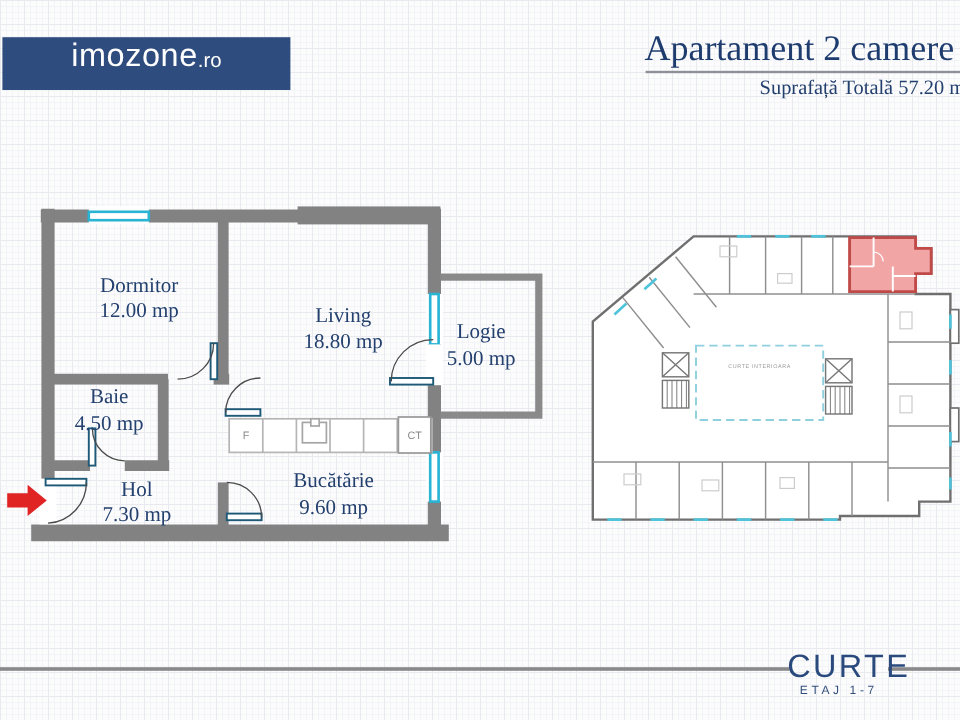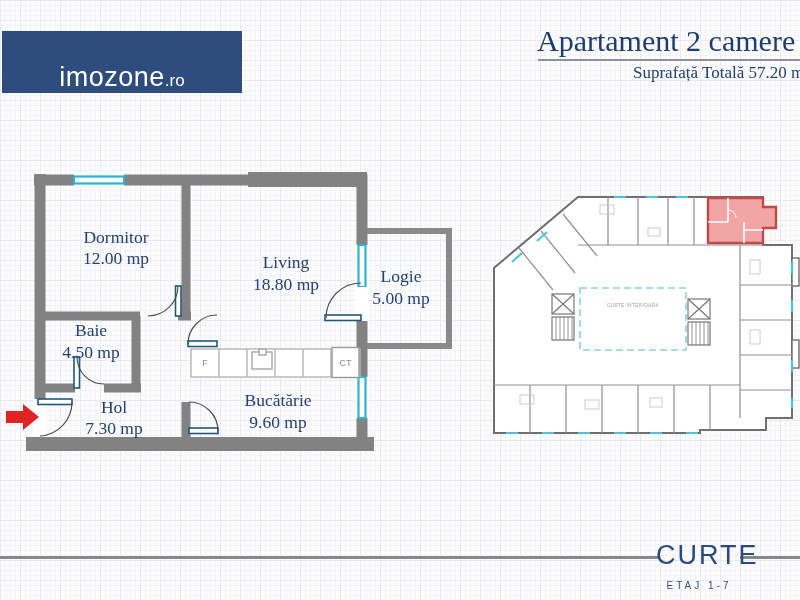--- a/index.html
+++ b/index.html
@@ -8,44 +8,44 @@
     background-color:#fcfcfd;
     background-image:
       linear-gradient(#e8eaef 1px, transparent 1px),
       linear-gradient(90deg,#e8eaef 1px, transparent 1px),
       linear-gradient(#f3f4f8 1px, transparent 1px),
       linear-gradient(90deg,#f3f4f8 1px, transparent 1px);
     background-size:20px 20px,20px 20px,5px 5px,5px 5px;
     font-family:"Liberation Sans",sans-serif;
   }
   .logo{
-    position:absolute;left:2px;top:31px;width:240px;height:62px;
-    background:#2f4c7e;color:#fff;display:flex;align-items:flex-end;justify-content:center;
+    position:absolute;left:2px;top:31px;width:240px;height:44px;
+    background:#2f4c7e;color:#fff;display:flex;align-items:flex-start;justify-content:center;
     font-family:"Liberation Sans",sans-serif;
   }
   .logo .big{font-size:27px;letter-spacing:.5px;}
-  .logo .small{font-size:17px;align-self:flex-end;margin-bottom:2px;}
+  .logo .small{font-size:17px;align-self:flex-end;margin-bottom:14px;}
   .title-block{position:absolute;left:537px;top:24px;width:300px;}
   .page-title{
     font-family:"Liberation Serif",serif;font-size:30px;color:#1e3c6e;
     white-space:nowrap;line-height:1.1;
   }
   .title-rule{position:absolute;left:538px;top:59px;width:262px;height:2px;background:#8d9097;}
   .subtitle{
     position:absolute;left:633px;top:63px;white-space:nowrap;
     font-family:"Liberation Serif",serif;font-size:17px;color:#23406e;
   }
   svg text.room{font-family:"Liberation Serif",serif;font-size:17.5px;fill:#23406e;}
   svg text.fix{font-family:"Liberation Sans",sans-serif;font-size:9px;fill:#8a8a8a;}
   svg text.tiny{font-family:"Liberation Sans",sans-serif;font-size:4.5px;fill:#9a9a9a;letter-spacing:.5px;}
   .rule-left{position:absolute;left:0;top:556px;width:658px;height:3px;background:#898989;}
   .rule-right{position:absolute;left:740px;top:556px;width:60px;height:3px;background:#898989;}
   .plan-badge{position:absolute;left:656px;top:542px;width:86px;text-align:center;color:#2a4a7e;}
   .plan-word{font-size:27px;letter-spacing:2px;font-weight:500;line-height:1;}
-  .plan-sub{font-size:10px;letter-spacing:3px;margin-top:11px;color:#33507c;}
+  .plan-sub{font-size:10px;letter-spacing:3px;margin-top:1px;color:#33507c;}
 </style>
 </head>
 <body>
 
 <div class="canvas">
 
   <div class="logo">
     <span class="big">imozone</span>
       <span class="small">.ro</span>
   </div>

